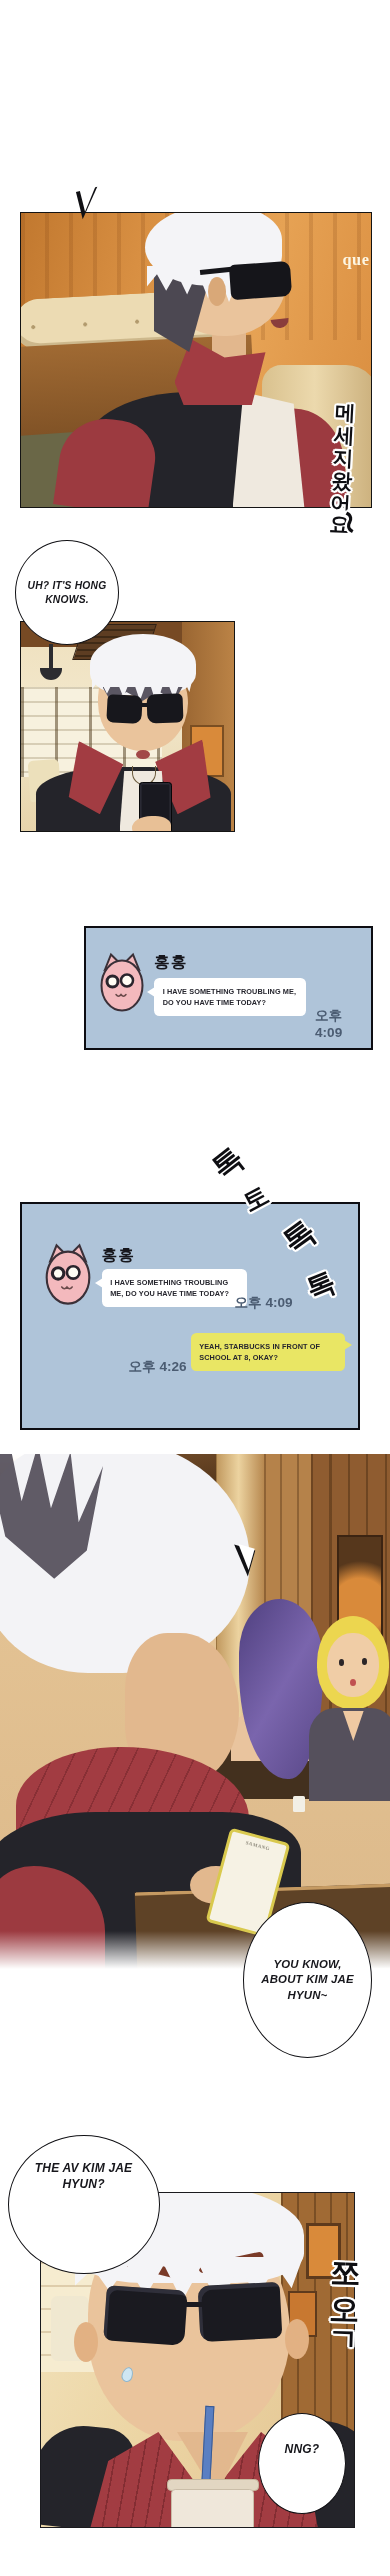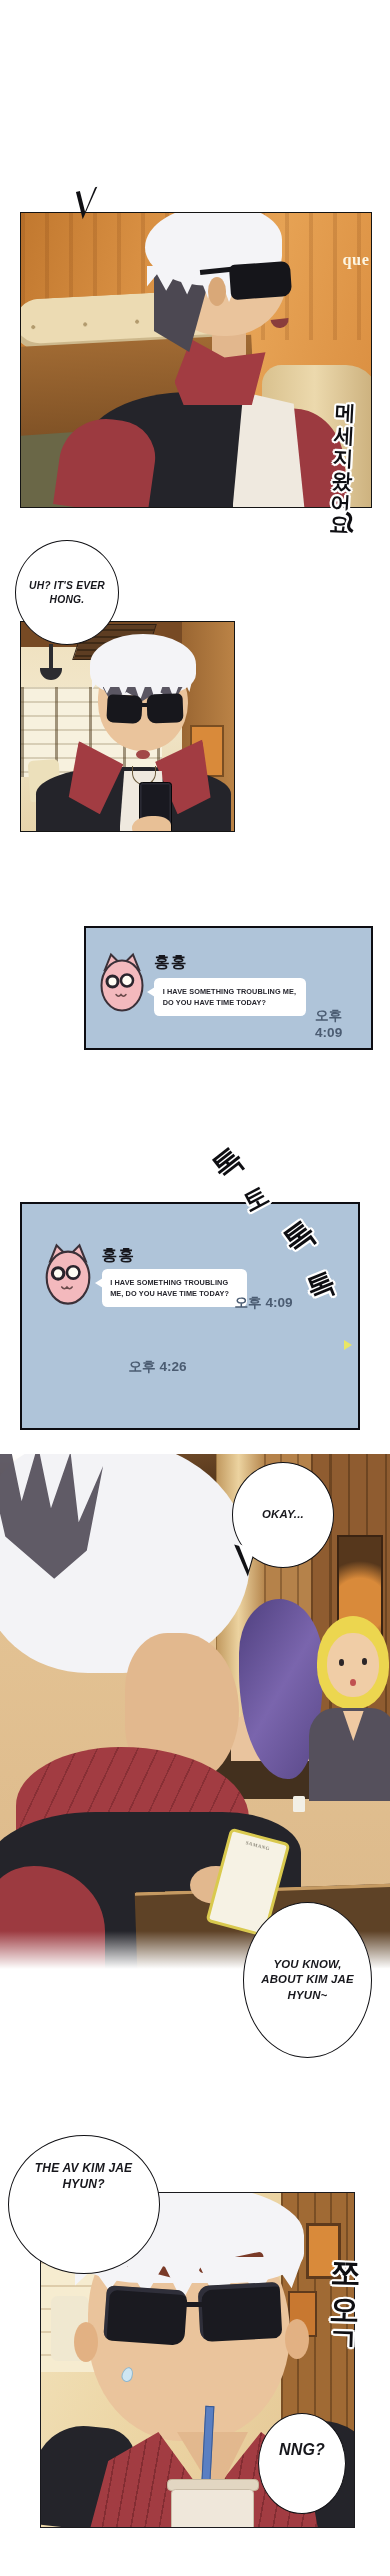--- a/index.html
+++ b/index.html
@@ -57,21 +57,21 @@
     <div class="abs" style="left:250px;top:106px;width:18.4px;height:8.7px;background:#8a3d3c;border-radius:0 0 9.8px 9.8px;transform:rotate(-6deg);"></div>
   </div>
 
   <div class="sfx vtext" style="left:329px;top:388px;height:144px;font-size:20.6px;letter-spacing:2.2px;transform:rotate(3deg);">메세지왔어요</div>
   <div class="sfx" style="left:337px;top:507px;font-size:23px;transform:rotate(80deg);">〜</div>
 
   <div class="tri" style="left:79px;top:189px;border-left:22px solid #101014;border-bottom:28px solid transparent;transform:rotate(-14deg);z-index:5;"></div>
   <div class="tri" style="left:82px;top:187px;border-left:17.4px solid #fff;border-bottom:23px solid transparent;transform:rotate(-14deg);z-index:7;"></div>
 
   <div class="bubble" style="left:15px;top:540px;width:102px;height:103px;">
-    <div class="txt" style="padding:12px 7.6px;font-size:10.3px;">UH? IT'S EVER HONG.</div>
+    <div class="txt" style="padding:12px 7.6px;font-size:10.3px;">UH? IT'S HONG KNOWS.</div>
   </div>
 
   <div class="panel bordered" style="left:19.5px;top:621px;width:213px;height:209px;">
     <div class="abs" style="inset:0;background:linear-gradient(180deg,#efe0bd 0%,#f2e7cb 40%,#e7d4ab 100%);"></div>
     <div class="abs" style="left:0;top:0;width:100%;height:25px;background:#774a24;"></div>
     <div class="abs" style="left:57px;top:2.2px;width:71px;height:34px;background:repeating-linear-gradient(180deg,#5d3d22 0 4.3px,#3f2a16 4.3px 6.5px);transform:skewX(-18deg);border:1.6px solid #2f2014;"></div>
     <div class="abs" style="left:28px;top:22px;width:4.3px;height:25px;background:#2c2c30;"></div>
     <div class="abs" style="left:19.5px;top:46px;width:22px;height:12px;background:#2c2c30;border-radius:0 0 11px 11px;"></div>
     <div class="abs" style="right:0;top:0;width:52px;height:100%;background:linear-gradient(90deg,#9a6632,#bb8346);"></div>
     <div class="abs" style="right:9.8px;top:103px;width:30px;height:48px;background:#d98a3a;border:2.7px solid #7a4e22;"></div>
@@ -122,20 +122,21 @@
       <path d="M54 22 L72 4 L84 34 Z" fill="#f3b9bd" stroke="#3a3038" stroke-width="4"></path>
       <ellipse cx="50" cy="66" rx="41" ry="50" fill="#f3b9bd" stroke="#3a3038" stroke-width="4"></ellipse>
       <circle cx="31" cy="58" r="11" fill="#fffdf4" stroke="#2a242c" stroke-width="6"></circle>
       <circle cx="60" cy="56" r="12" fill="#fffdf4" stroke="#2a242c" stroke-width="5"></circle>
       <path d="M38 84 q5 7 10 0 q5 7 10 0" fill="none" stroke="#6a4a4a" stroke-width="3" stroke-linecap="round"></path>
     </svg>
     <div class="name" style="left:80px;top:41px;">홍홍</div>
     <div class="msg" style="left:80px;top:65px;width:128px;">I HAVE SOMETHING TROUBLING ME, DO YOU HAVE TIME TODAY?</div>
     <div class="tri" style="left:73px;top:74px;border-top:5.4px solid transparent;border-bottom:5.4px solid transparent;border-right:8.1px solid #fff;"></div>
     <div class="time" style="left:213px;top:90px;">오후 4:09</div>
+    <div class="msg out" style="left:169px;top:129px;width:137px;">YEAH, STARBUCKS IN FRONT OF SCHOOL AT 8, OKAY?</div>
     <div class="tri" style="left:322px;top:136px;border-top:5.4px solid transparent;border-bottom:5.4px solid transparent;border-left:8.1px solid #e9e664;"></div>
     <div class="time" style="left:107px;top:154px;">오후 4:26</div>
   </div>
 
   <div class="panel" style="left:0;top:1454px;width:391px;height:515px;background:#e3c293;">
     <div class="abs" style="inset:0;background:linear-gradient(180deg,#ffffff 0%,#f6ead6 6%,#ecd3ab 16%,#e3c293 32%,#dcb98a 100%);"></div>
     <div class="abs" style="left:-33px;top:5.4px;width:304px;height:52px;background:linear-gradient(180deg,#6f4a28,#4e3118);transform:rotate(-9deg);"></div>
     <div class="abs" style="left:127px;top:64px;width:38px;height:14px;background:radial-gradient(#f7dfa0,#e0b66a);border-radius:50%;box-shadow:0 0 16.3px 5.4px rgba(250,220,150,.8);"></div>
     <div class="abs" style="left:216px;top:0;width:48px;height:315px;background:linear-gradient(90deg,#c29a60 0,#ecd3a0 45%,#b5854c 100%);border-left:1.1px solid #9a7440;border-right:1.1px solid #8a6436;"></div>
     <div class="abs" style="left:264px;top:0;width:50px;height:326px;background-color:#b5824a;background-image:repeating-linear-gradient(90deg,rgba(70,40,14,.35) 0 2.2px,transparent 2.2px 16.3px);"></div>
@@ -162,23 +163,20 @@
     <div class="abs" style="left:-13.6px;top:358px;width:315px;height:163px;background:#24242a;border-radius:35% 25% 0 0;"></div>
     <div class="abs" style="left:-13.6px;top:412px;width:119px;height:109px;background:#9c3a40;border-radius:40% 60% 0 0;"></div>
     <div class="abs" style="left:136px;top:434px;width:260px;height:84px;background:#5e4226;transform:rotate(-2deg);box-shadow:inset 0 3.3px 0 #c59a62;"></div>
     <div class="abs" style="left:190px;top:412px;width:52px;height:38px;background:#e2b88e;border-radius:50%;"></div>
     <div class="abs" style="left:217px;top:380px;width:56px;height:91px;background:#f6f2e4;border:3.8px solid #d9c94e;border-radius:5.4px;transform:rotate(15deg);text-align:center;">
       <span style="display:inline-block;margin-top:5.4px;font-size:4.9px;font-weight:700;letter-spacing:0.5px;color:#8e8a7c;">SAMANG</span>
     </div>
     <div class="abs" style="left:0;bottom:0;width:100%;height:38px;background:linear-gradient(180deg,rgba(255,255,255,0),#fff);"></div>
   </div>
 
-  <div class="bubble" style="left:232px;top:1462px;width:100px;height:104px;">
-    <div class="txt" style="padding:5.4px;font-size:11.4px;">OKAY...</div>
-  </div>
   <div class="tri" style="left:230px;top:1547px;border-right:22px solid #101014;border-bottom:27px solid transparent;transform:rotate(16deg);z-index:5;"></div>
   <div class="tri" style="left:235px;top:1546px;border-right:17.4px solid #fff;border-bottom:22px solid transparent;transform:rotate(16deg);z-index:7;"></div>
 
   <div class="bubble" style="left:243px;top:1902px;width:127px;height:154px;">
     <div class="txt" style="padding:16.3px 12px;font-size:11.4px;">YOU KNOW, ABOUT KIM JAE HYUN~</div>
   </div>
 
   <div class="bubble" style="left:7.6px;top:2135px;width:150px;height:137px;align-items:flex-start;">
     <div class="txt" style="padding:25px 16.3px 0 16.3px;font-size:12px;">THE AV KIM JAE HYUN?</div>
   </div>
@@ -215,17 +213,17 @@
     <div class="abs" style="left:49px;top:239px;width:228px;height:97px;background:#a23c42;clip-path:polygon(0 100%,8% 30%,30% 0,47% 55%,58% 50%,75% 0,95% 35%,100% 100%);background-image:repeating-linear-gradient(100deg,rgba(60,10,14,.3) 0 1.6px,transparent 1.6px 14px);"></div>
     <div class="abs" style="left:136px;top:239px;width:71px;height:64px;background:#e2b88e;clip-path:polygon(0 0,100% 0,55% 100%);"></div>
     <div class="abs" style="left:162px;top:213px;width:7px;height:90px;background:#5a7fc2;border:0.5px solid #3a5a92;transform:rotate(3deg);"></div>
     <div class="abs" style="left:126px;top:286px;width:90px;height:9.8px;background:#e2d6c2;border-radius:4.3px;border:1.1px solid #c6b89e;"></div>
     <div class="abs" style="left:130px;top:296px;width:81px;height:38px;background:#efe7da;border:1.1px solid #cabda8;border-radius:4.3px 4.3px 0 0;"></div>
   </div>
 
   <div class="sfx vtext" style="left:323px;top:2242px;height:157px;font-size:30px;letter-spacing:5.4px;transform:rotate(2deg);">쪼오ㄱ</div>
 
   <div class="bubble" style="left:258px;top:2413px;width:86px;height:99px;">
-    <div class="txt" style="padding:0 5.4px 27px 5.4px;font-size:16px;text-align:center;">NNG?</div>
+    <div class="txt" style="padding:0 5.4px 27px 5.4px;font-size:12px;text-align:center;">NNG?</div>
   </div>
 
 </div>
 
 
 </body></html>

